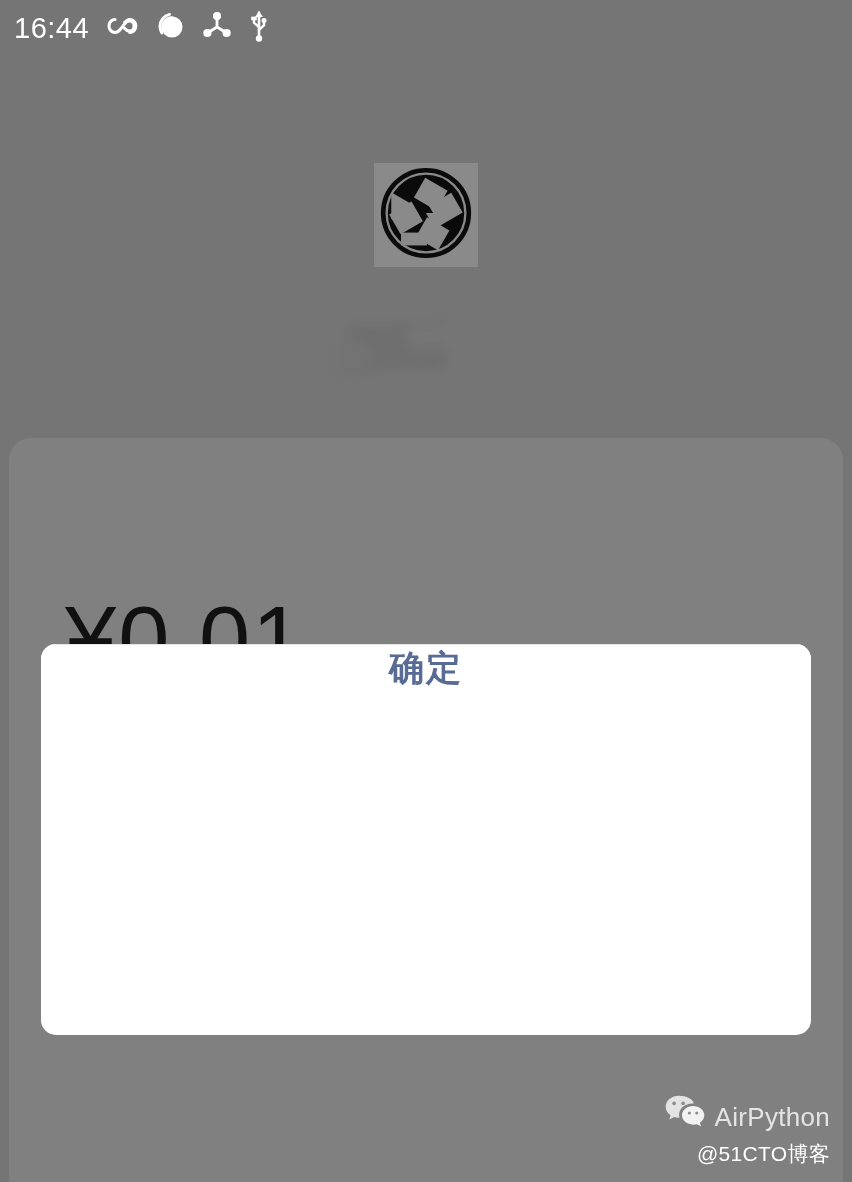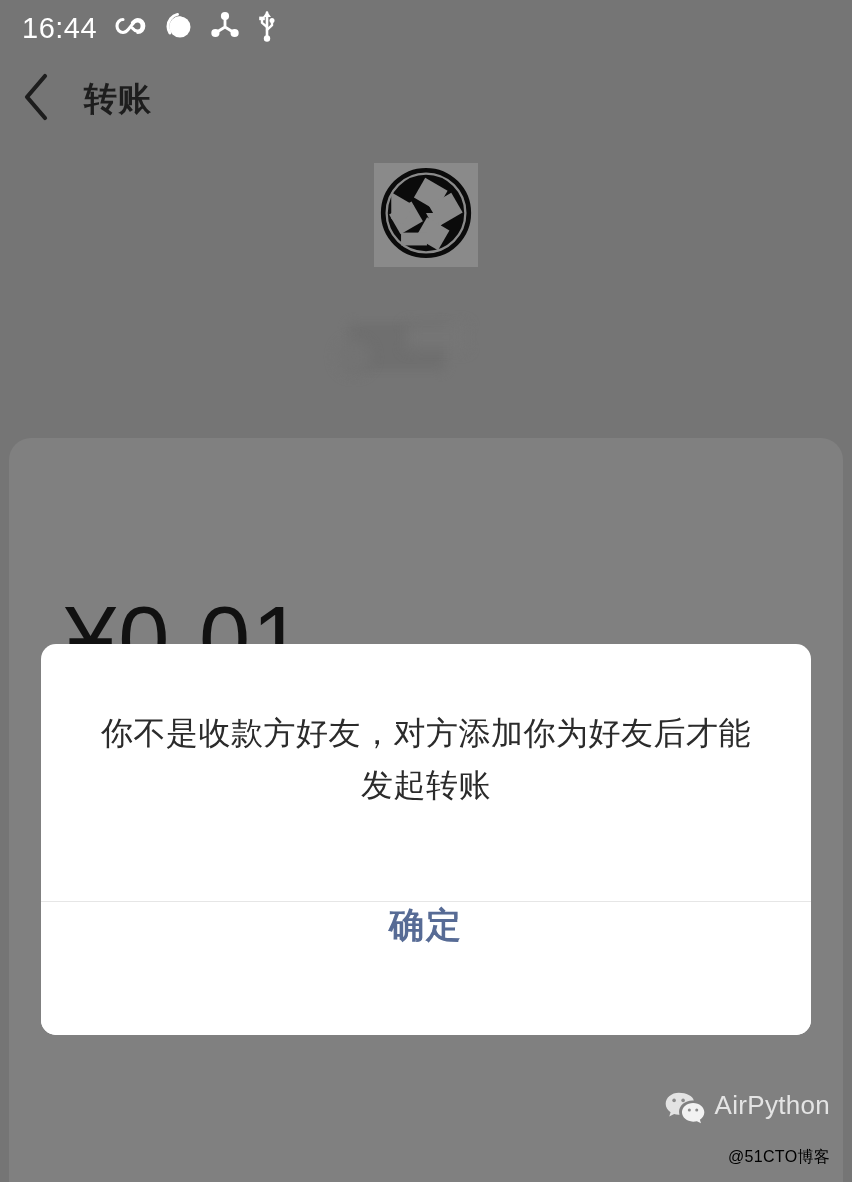--- a/index.html
+++ b/index.html
@@ -16,21 +16,21 @@
   
   #page-behind {
     position:absolute; inset:0;
     background:#757575;
   }
 
   
   #status-bar {
     position:absolute; top:0; left:0; width:852px; height:56px;
     display:flex; align-items:center;
-    padding:0 22px;
+    padding:0 14px;
     color:#ffffff;
   }
   #status-left { display:flex; align-items:center; gap:17px; }
   #status-right { display:flex; align-items:center; gap:14px; margin-left:auto; }
   .clock {
     font-size:29px; letter-spacing:0.5px; line-height:1;
     font-weight:400; color:#fff;
   }
   .sb-icon { display:block; }
   .batt-num { font-size:28px; line-height:1; color:#fff; letter-spacing:0.5px; }
@@ -127,23 +127,23 @@
   #confirm-button-label {
     font-size:35px; font-weight:700; color:#576b95; letter-spacing:2px;
   }
 
   
   #watermark {
     position:absolute; right:22px; bottom:14px;
     display:flex; flex-direction:column; align-items:flex-end;
     color:#d8d8d8; pointer-events:none;
   }
-  #watermark-top { display:flex; align-items:flex-start; gap:9px; }
+  #watermark-top { display:flex; align-items:flex-end; gap:9px; }
   #watermark-brand { font-size:26px; color:#e4e4e4; letter-spacing:0.3px; }
-  #watermark-sub { font-size:16px; color:#000000; margin-top:17px; letter-spacing:0.3px; }
+  #watermark-sub { font-size:21px; color:#ffffff; margin-top:7px; letter-spacing:0.3px; }
 </style>
 </head>
 <body>
 
 <div id="page-behind">
 
   <div id="status-bar">
     <div id="status-left">
       <span class="clock">16:44</span>
 
@@ -179,30 +179,20 @@
           <path d="M11 17l-5-4.2V9.2" stroke="#fff" stroke-width="2.4" fill="none" stroke-linecap="round"></path>
           <rect x="3.2" y="6.6" width="5.6" height="3.6" fill="#fff"></rect>
           <path d="M11 20l5-4.8v-3.4" stroke="#fff" stroke-width="2.4" fill="none" stroke-linecap="round"></path>
           <circle cx="16" cy="10.6" r="2.5" fill="#fff"></circle>
         </svg>
       </span>
     </div>
 
   </div>
 
-  <div id="nav-header">
-    <div id="back-button">
-      <span>
-        <svg width="34" height="50" viewBox="0 0 34 50">
-          <path d="M25 4 7 25l18 21" fill="none" stroke="#1d1d1d" stroke-width="4.2" stroke-linecap="round" stroke-linejoin="round"></path>
-        </svg>
-      </span>
-    </div>
-    <div id="nav-title">转账</div>
-  </div>
 
   <div id="payee-block">
     <div id="payee-avatar">
       <span>
         <svg width="96" height="96" viewBox="0 0 100 100">
           <circle cx="50" cy="50" r="45" fill="#0b0b0b"></circle>
           <circle cx="50" cy="50" r="41" fill="none" stroke="#8a8a8a" stroke-width="2.4"></circle>
           <g fill="#8a8a8a">
             <path d="M50 15.5 L81 33.5 L63.5 33.5 L41 20.5 Z" opacity="0"></path>
           </g>
@@ -239,23 +229,20 @@
     </div>
   </div>
 
   <div id="amount-card">
     <div id="amount-value">¥0.01</div>
   </div>
 </div>
 
 <div id="dialog-overlay">
   <div id="alert-dialog">
-    <div id="dialog-body">
-      <div id="dialog-message">你不是收款方好友，对方添加你为好友后才能发起转账</div>
-    </div>
     <div id="dialog-divider"></div>
     <div id="dialog-button-row">
       <button id="confirm-button">
         <span id="confirm-button-label">确定</span>
       </button>
     </div>
   </div>
 </div>
 
 <div id="watermark">

